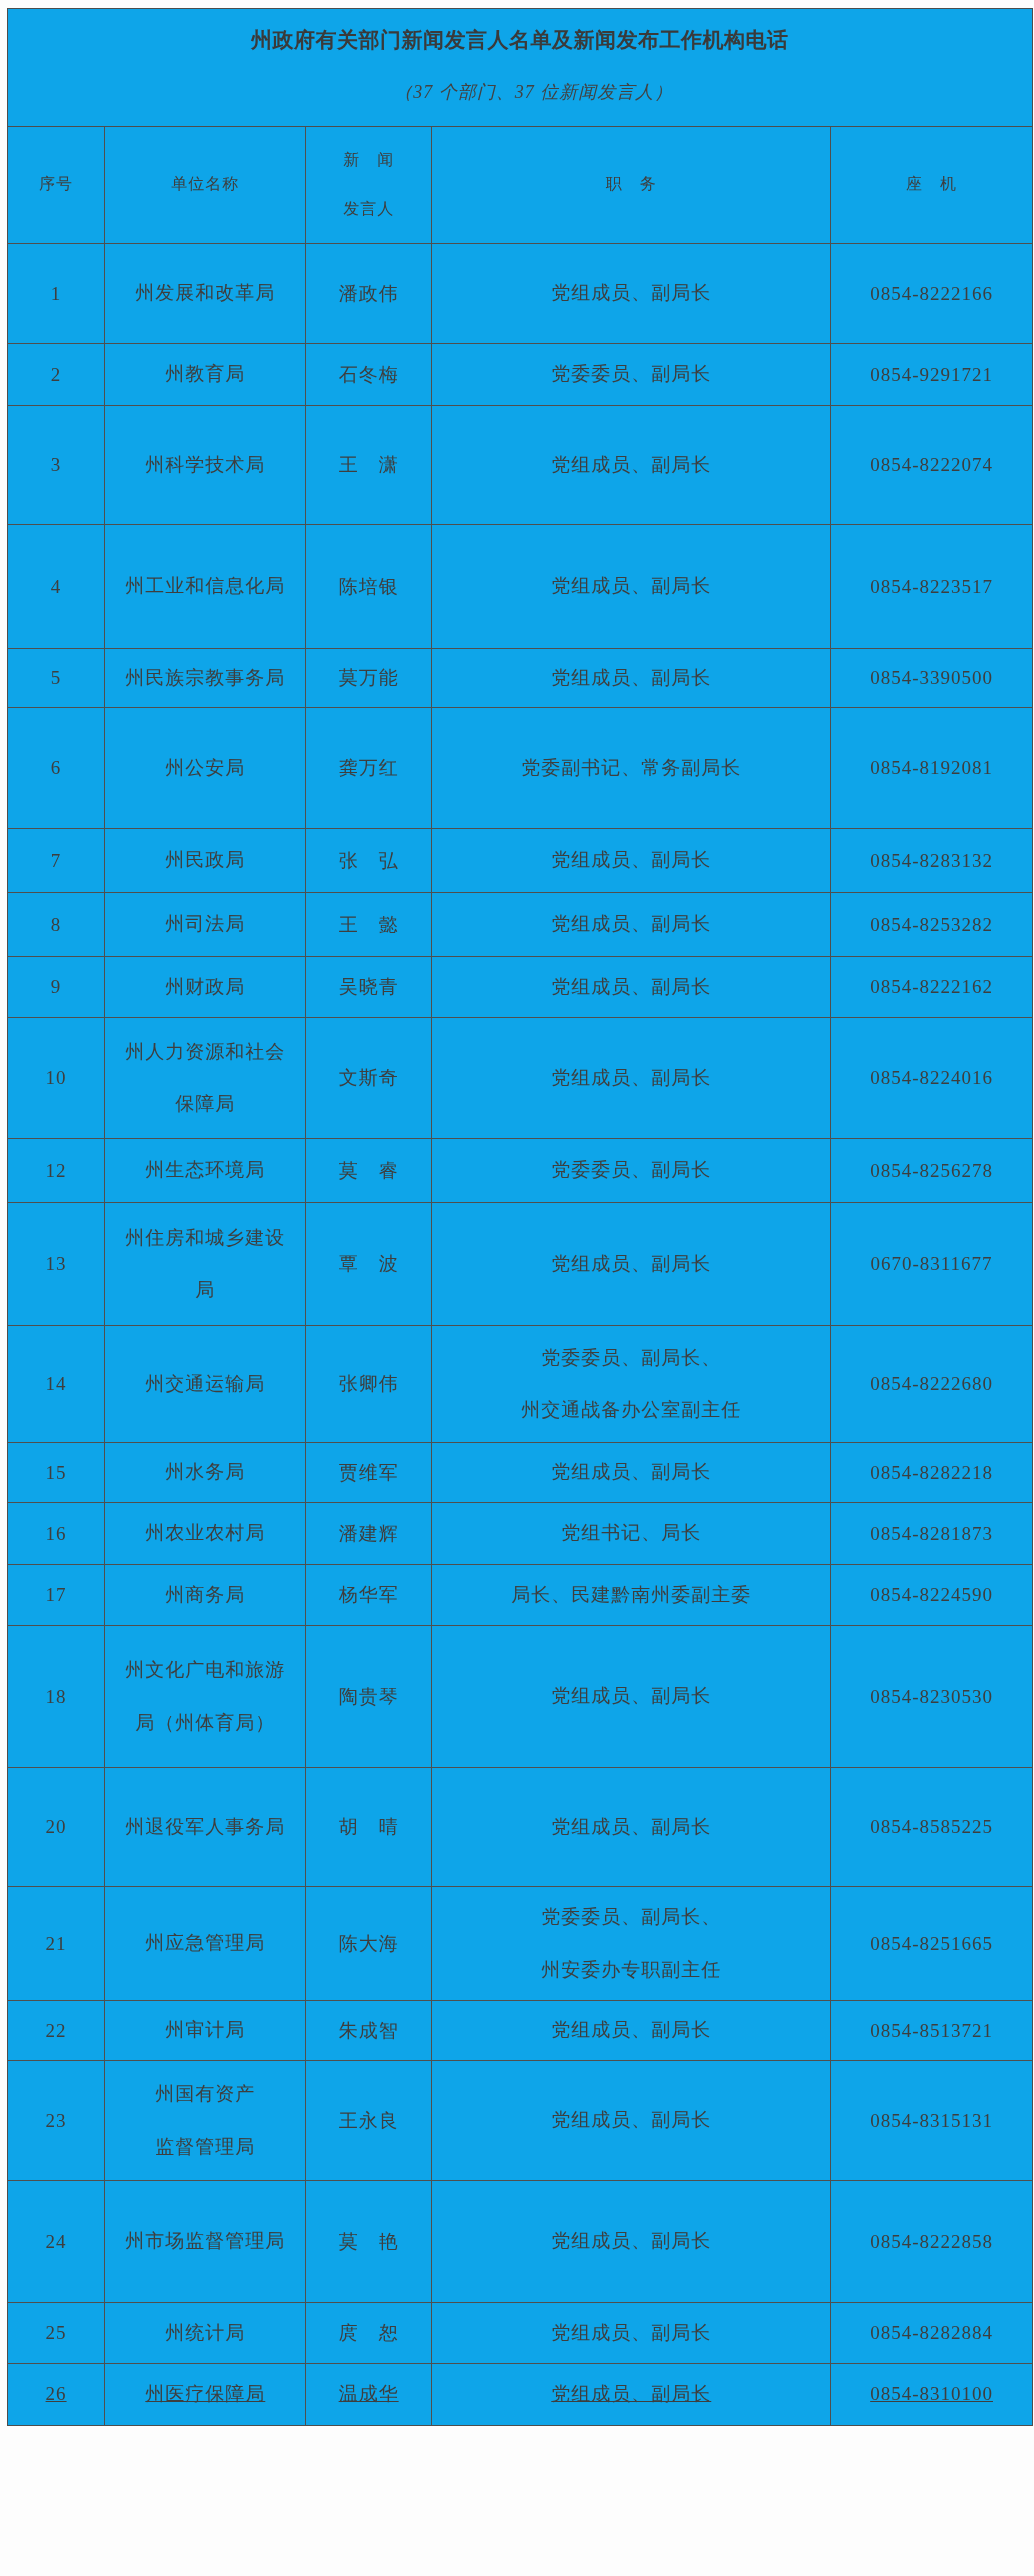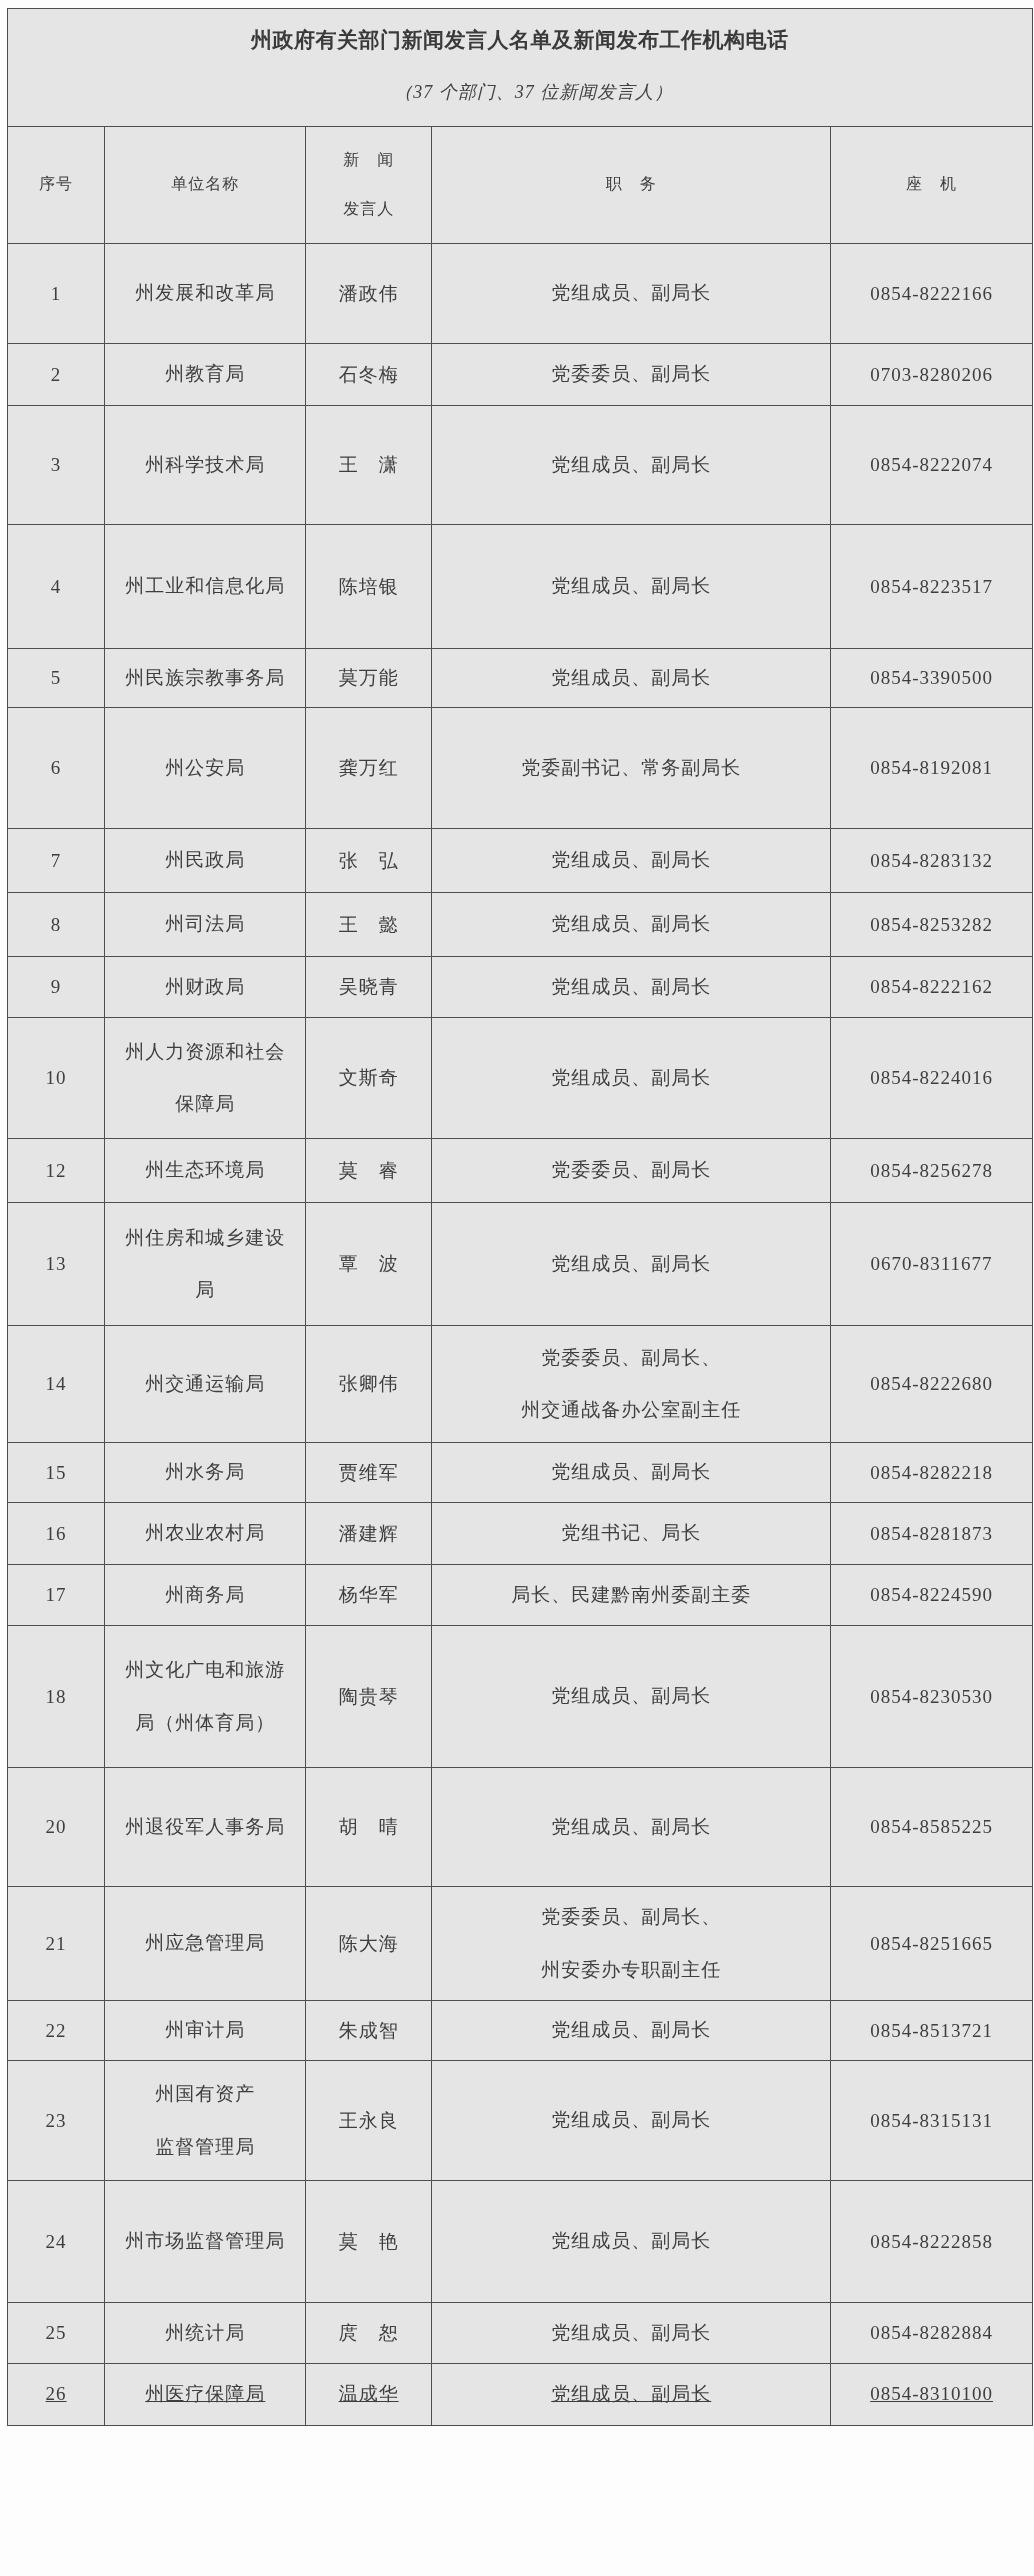--- a/index.html
+++ b/index.html
@@ -18,21 +18,21 @@
     height: 2576px;
     overflow: hidden;
     background: #fdfdfd;
     box-sizing: border-box;
     padding: 7.7px 0 0 6.7px;
   }
   .doc-frame {
     width: 1026px;
     box-sizing: border-box;
     border: 1.9px solid #4d4d4d;
-    background: #e5e5e5;
+    background: #0ea5e9;
   }
   .title-block {
     box-sizing: border-box;
     height: 118px;
     border-bottom: 1.9px solid #4d4d4d;
     display: flex;
     flex-direction: column;
     align-items: center;
     justify-content: flex-start;
     padding-top: 19px;
@@ -148,21 +148,21 @@
               <div class="cell-lines">
                 <div>州教育局</div>
               </div>
             </td>
             <td class="col-name">石冬梅</td>
             <td class="col-position">
               <div class="cell-lines">
                 <div>党委委员、副局长</div>
               </div>
             </td>
-            <td class="col-phone">0703-8280206</td>
+            <td class="col-phone">0854-9291721</td>
           </tr>
           <tr style="height: 119px;">
             <td class="col-index">3</td>
             <td class="col-unit">
               <div class="cell-lines">
                 <div>州科学技术局</div>
               </div>
             </td>
             <td class="col-name">王　潇</td>
             <td class="col-position">

